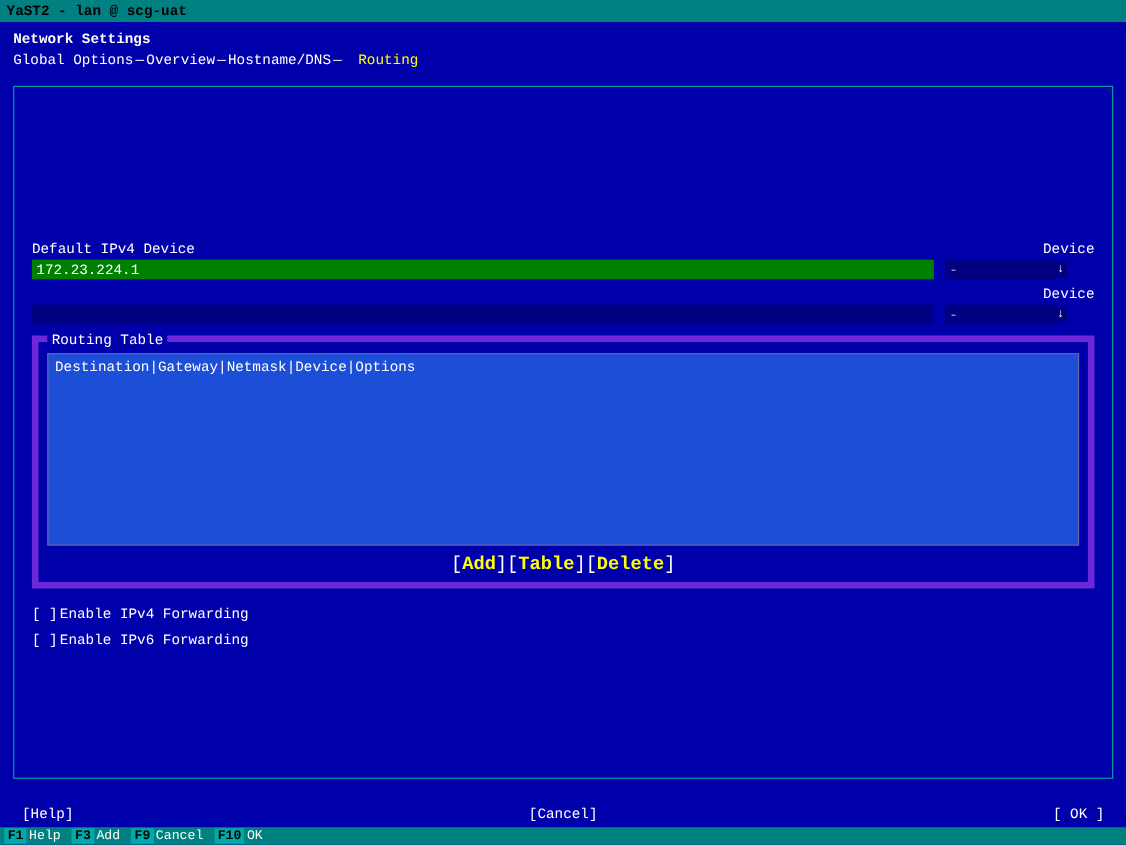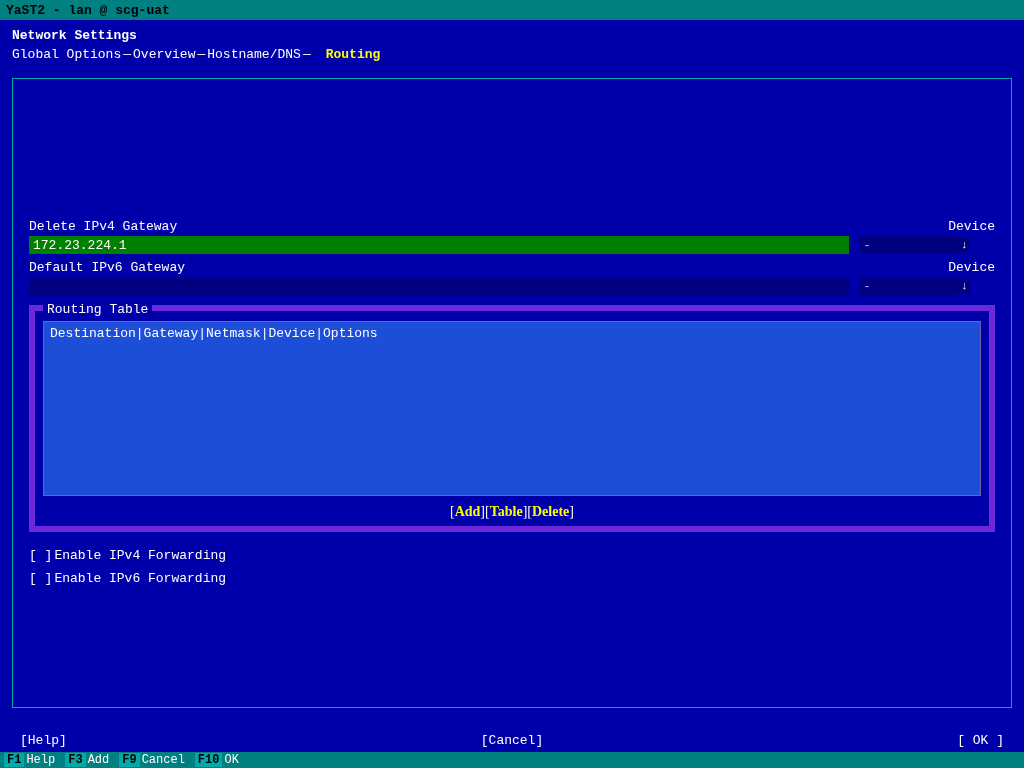--- a/index.html
+++ b/index.html
@@ -46,21 +46,21 @@
       font-size: 13px;
     }
 
     .tab-label {
       color: #ffffff;
       margin-right: 0;
     }
 
     .tab-active {
       color: #ffff00;
-      font-weight: bold;
+      font-weight: normal;
       padding-left: 13px;
     }
 
     .tab-separator {
       color: #ffffff;
       margin: 0 2px;
     }
 
     
     #panel {
@@ -173,22 +173,22 @@
       display: flex;
       justify-content: center;
       margin-top: 8px;
       gap: 0;
     }
 
     .action-btn {
       color: #ffffff;
       background: transparent;
       border: none;
-      font-family: Liberation Serif, serif;
-      font-size: 14px;
+      font-family: Liberation Mono, monospace;
+      font-size: 17px;
       cursor: pointer;
     }
 
     .action-btn-bracket {
       color: #ffffff;
     }
 
     .action-btn-text {
       color: #ffff00;
       font-weight: bold;
@@ -273,35 +273,34 @@
     <span class="tab-label">Hostname/DNS</span>
     <span class="tab-separator">—</span>
     <span class="tab-active tab-label">Routing</span>
   </div>
 
   <div id="panel" style="position:relative;">
 
     <div style="height: 130px;"></div>
 
     <div class="form-row" style="margin-bottom:2px;">
-      <span class="form-label">Delete IPv4 Gateway</span>
+      <span class="form-label">Default IPv4 Device</span>
       <span class="form-label-device">Device</span>
     </div>
 
     <div class="form-row" style="margin-bottom:6px;">
       <input type="text" class="input-field input-ipv4" value="172.23.224.1" style="">
       <span style="width:10px;"></span>
       <div class="device-input-wrapper">
         <input type="text" class="input-field input-device" value="-" style="">
         <span class="dropdown-arrow">↓</span>
       </div>
     </div>
 
     <div class="form-row" style="margin-bottom:2px;">
-      <span class="form-label">Default IPv6 Gateway</span>
       <span class="form-label-device">Device</span>
     </div>
 
     <div class="form-row" style="margin-bottom:8px;">
       <input type="text" class="input-field input-ipv6" value="" style="">
       <span style="width:10px;"></span>
       <div class="device-input-wrapper">
         <input type="text" class="input-field input-device-ipv6" value="-" style="">
         <span class="dropdown-arrow">↓</span>
       </div>

